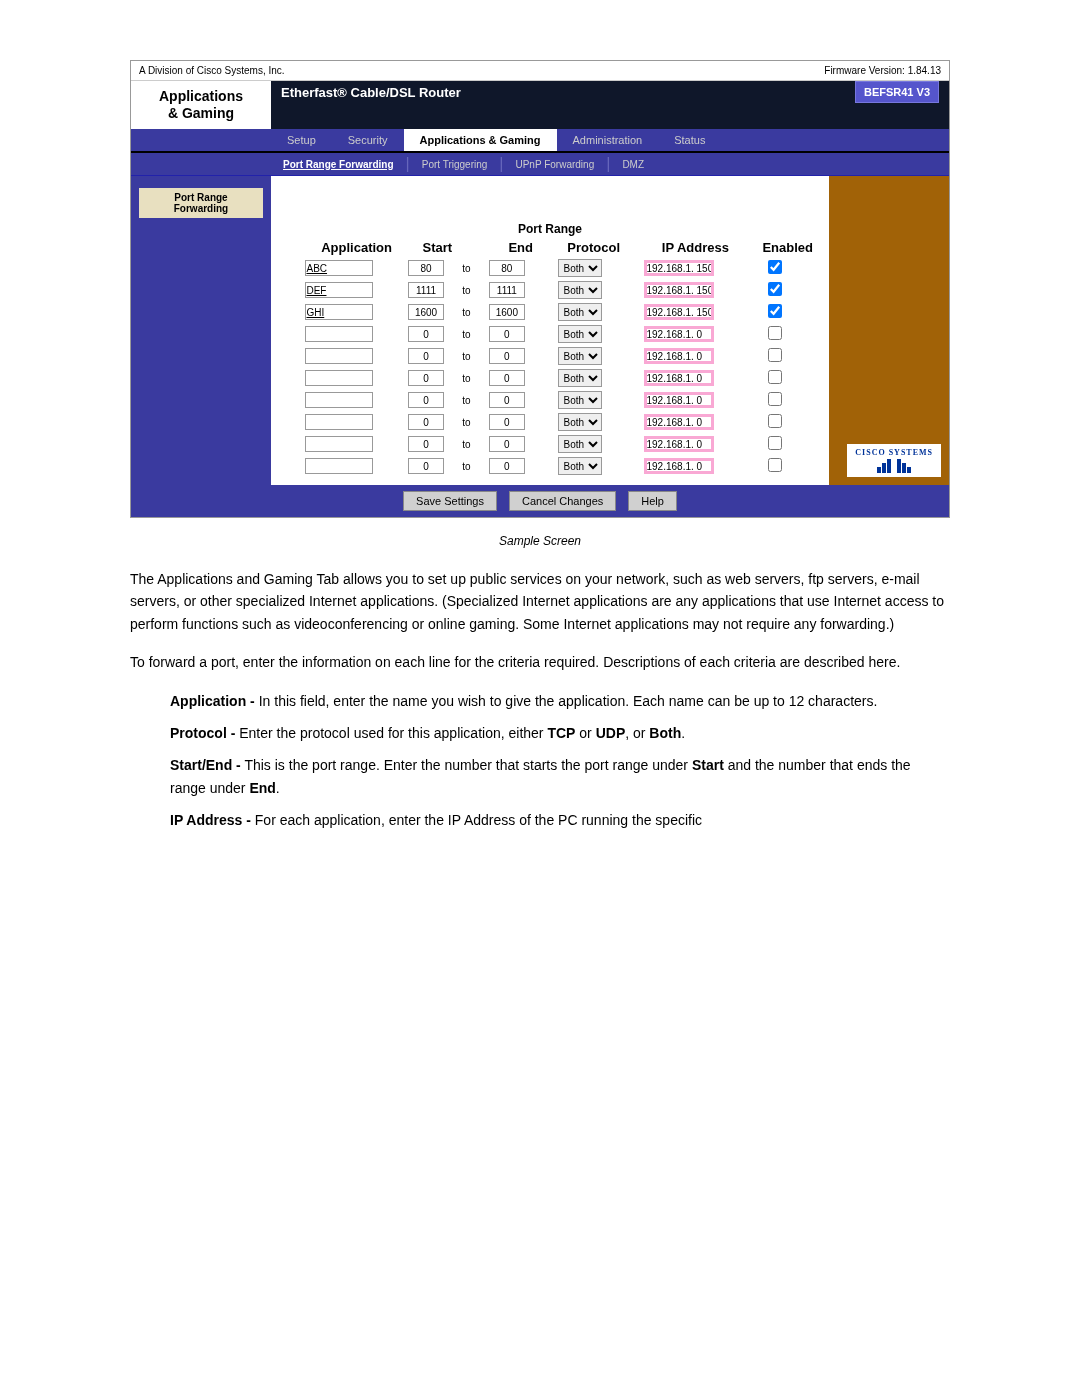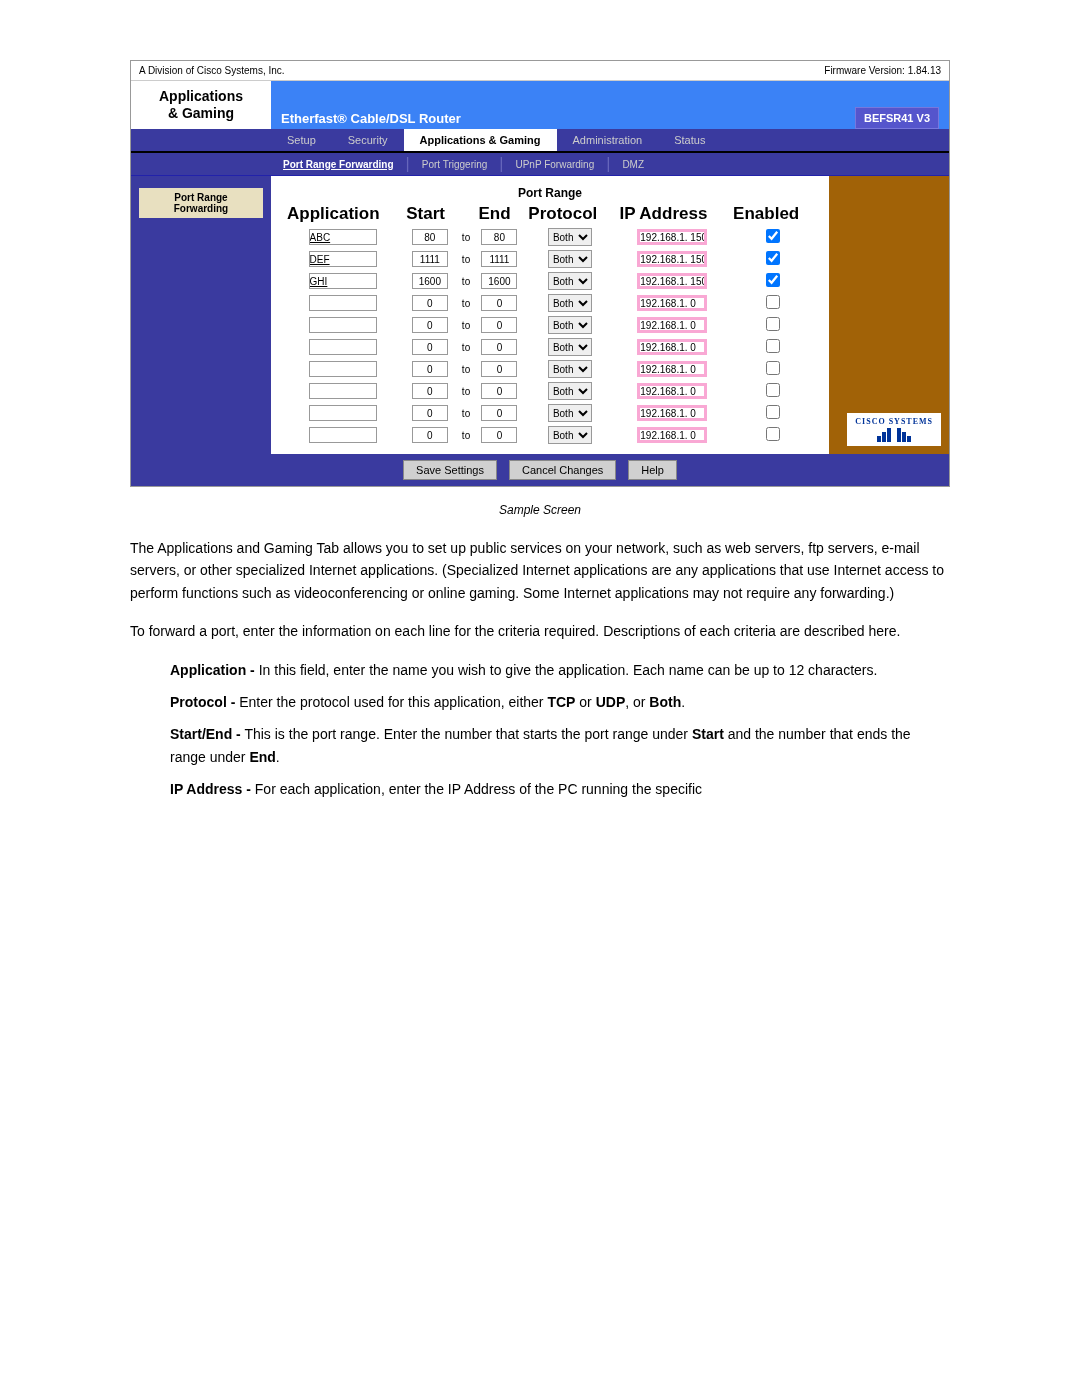--- a/index.html
+++ b/index.html
@@ -30,23 +30,23 @@
       display: flex;
       justify-content: space-between;
       align-items: center;
       padding: 4px 8px;
       font-size: 10px;
       color: #000;
       border-bottom: 1px solid #ccc;
     }
 
     .router-header {
-      background: #3b82f6;
-      display: flex;
-      align-items: flex-end;
+      background: #0f172a;
+      display: flex;
+      align-items: flex-start;
       padding: 0;
       min-height: 48px;
     }
 
     .router-brand {
       background: #fff;
       color: #000;
       padding: 4px 12px;
       display: flex;
       flex-direction: column;
@@ -209,34 +209,35 @@
     .cisco-bar {
       background: #003399;
       width: 4px;
     }
 
     
     .port-range-table {
       width: 100%;
       border-collapse: collapse;
       font-size: 11px;
+      margin-top: 36px;
     }
 
     .table-section-title {
       text-align: center;
       font-weight: bold;
       font-size: 12px;
       padding: 4px;
     }
 
     .port-range-table th {
       font-weight: bold;
-      font-size: 17px;
+      font-size: 13px;
       padding: 2px 4px;
-      text-align: left;
+      text-align: right;
     }
 
     .port-range-table td {
       padding: 2px 3px;
       text-align: center;
       vertical-align: middle;
     }
 
     .app-input {
       width: 68px;

